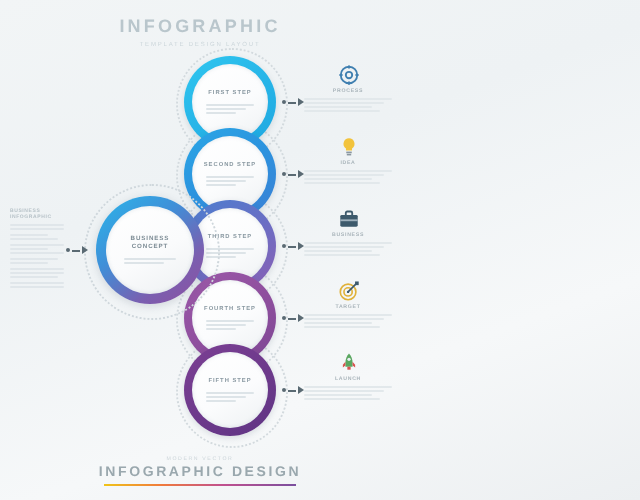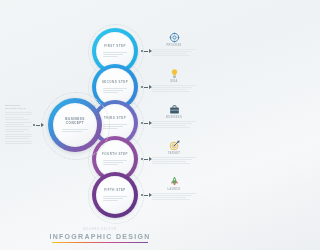--- a/index.html
+++ b/index.html
@@ -283,20 +283,24 @@
   }
   .info-body i:nth-child(2) { width: 92%; }
   .info-body i:nth-child(3) { width: 78%; }
   .info-body i:nth-child(4) { width: 86%; }
 </style>
 </head>
 <body>
 
 <div class="stage">
 
+  <div class="header">
+    <div class="header-title">INFOGRAPHIC</div>
+    <div class="header-sub">TEMPLATE DESIGN LAYOUT</div>
+  </div>
 
   <div class="chain">
     <div class="guide g1"></div>
     <div class="guide g2"></div>
     <div class="guide g3"></div>
     <div class="guide g4"></div>
     <div class="guide g5"></div>
 
     <div class="ring r1">
       <div class="ring-inner">

